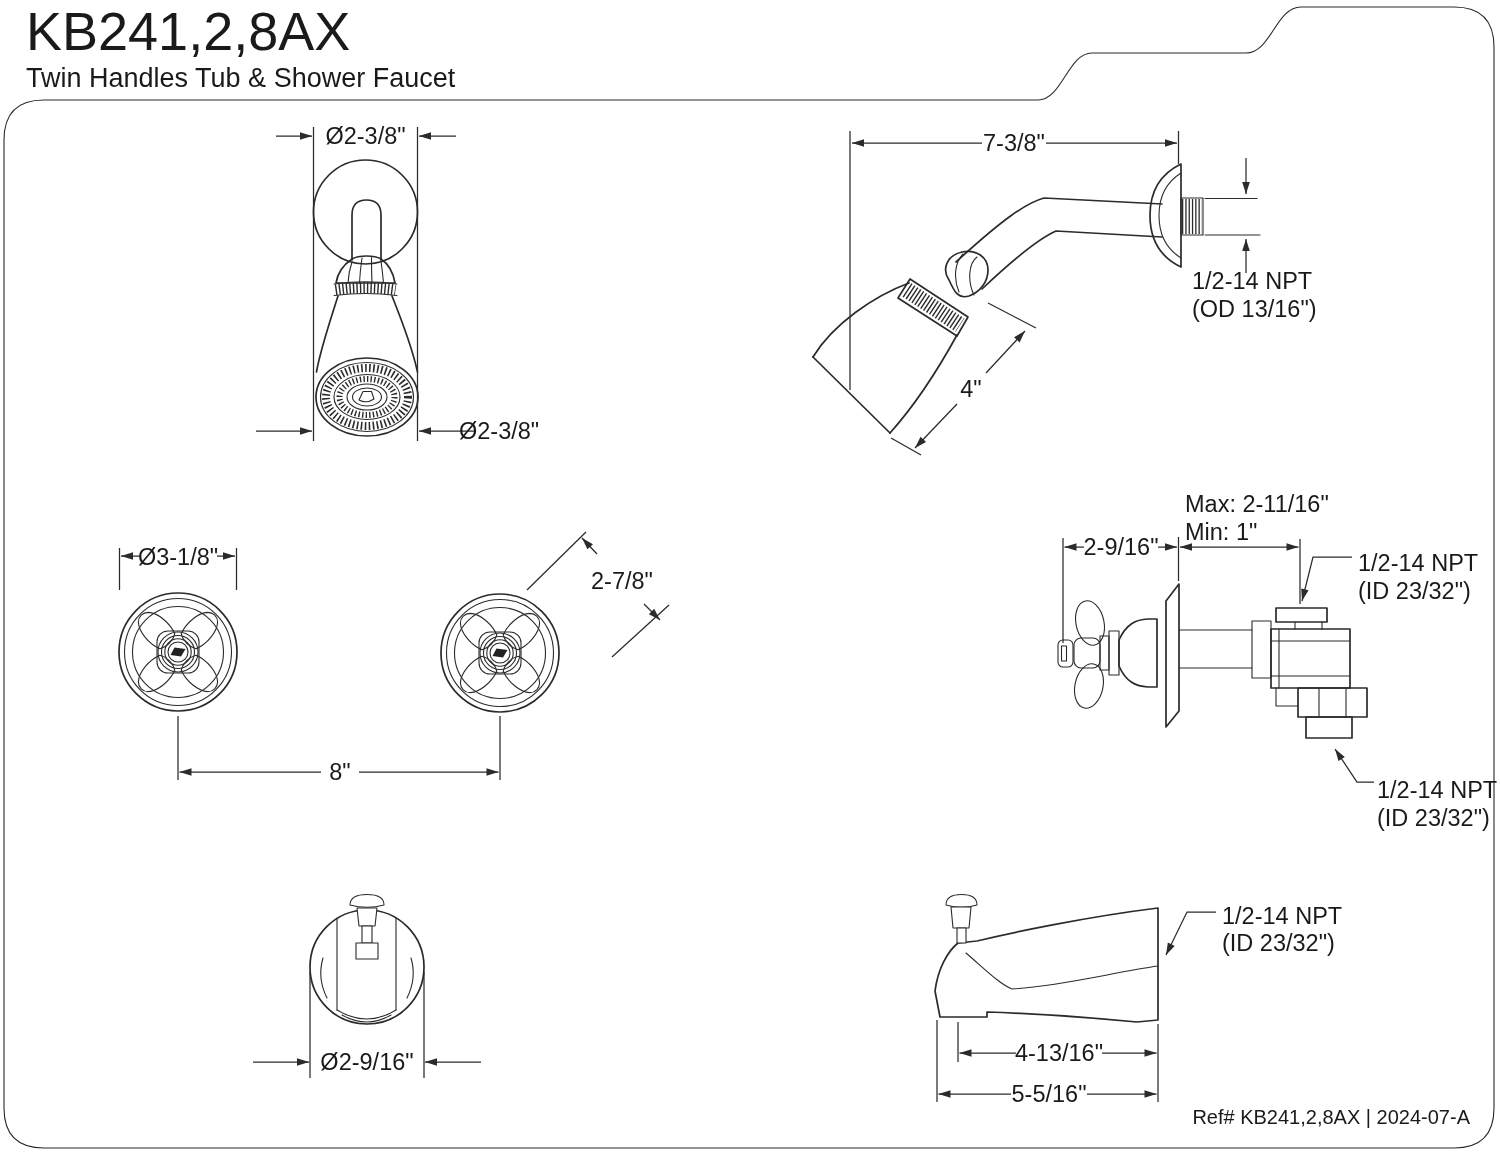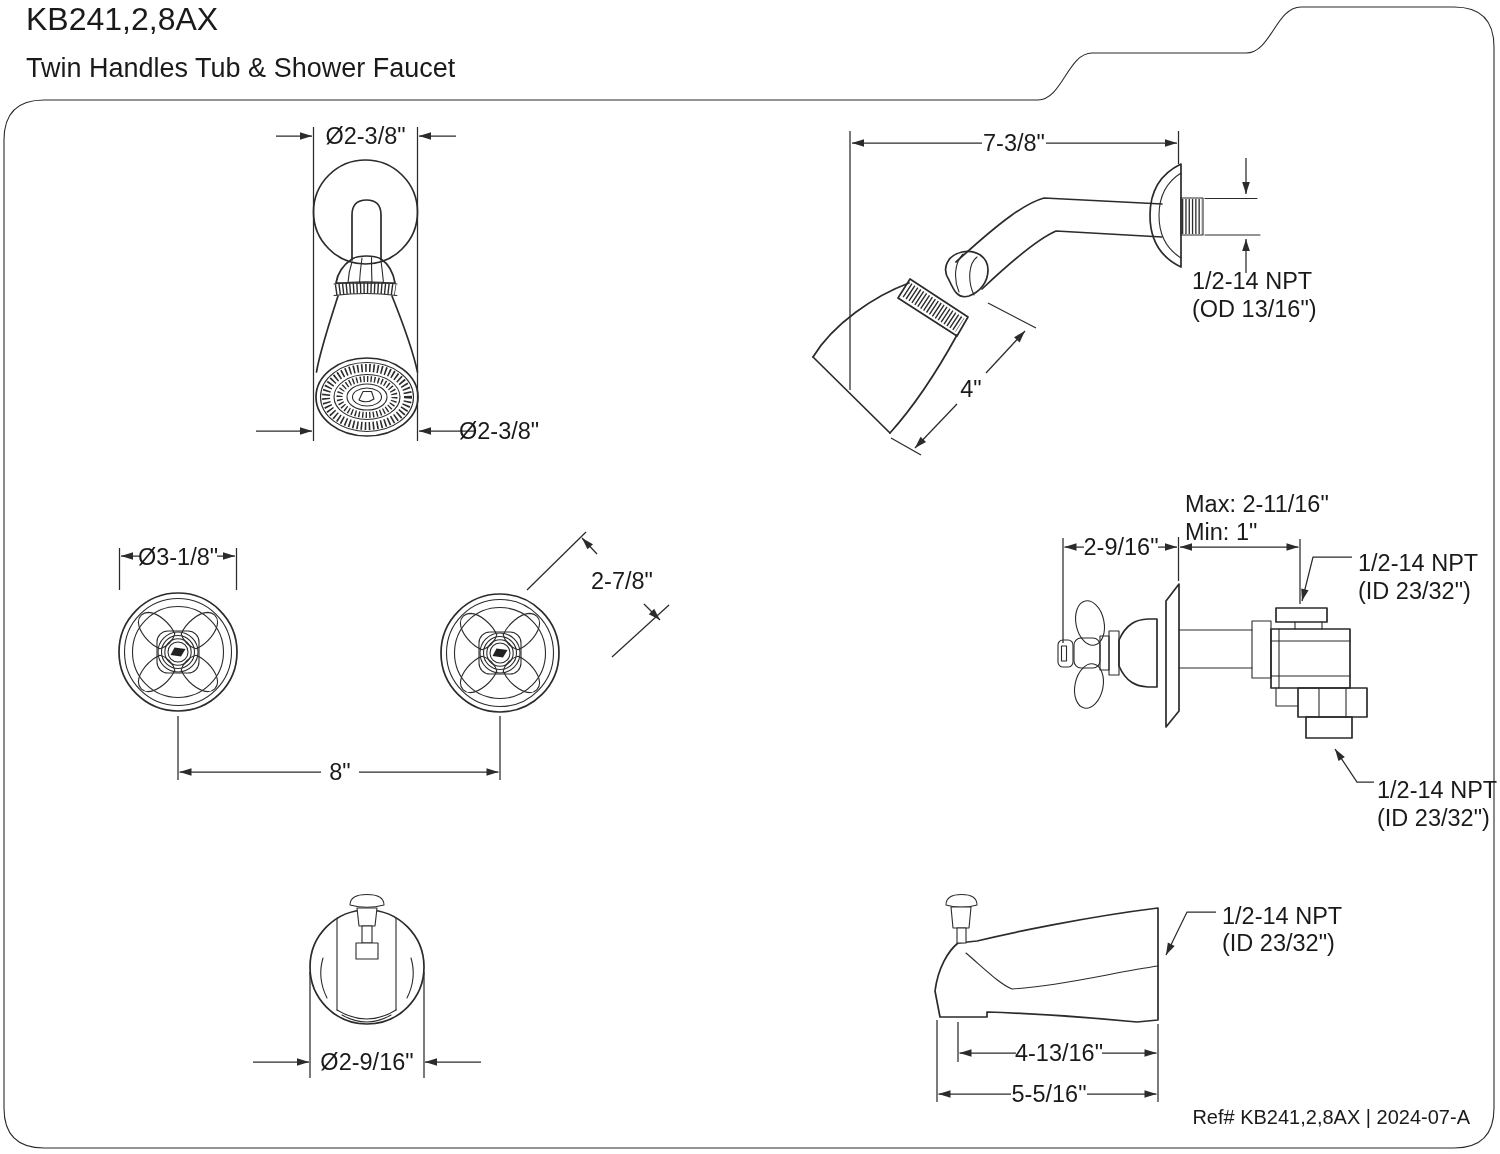--- a/index.html
+++ b/index.html
@@ -1,20 +1,20 @@
 <!DOCTYPE html>
 <html><head>
 <meta charset="utf-8">
 <style>
   html,body{margin:0;padding:0;background:#fff;}
   #sheet{position:relative;width:1500px;height:1154px;background:#fff;overflow:hidden;
          font-family:"Liberation Sans", sans-serif;}
   #hdr{position:absolute;left:26px;top:2px;color:#1a1a1a;}
-  #hdr .t{font-size:32px;font-weight:400;letter-spacing:0;line-height:1.1;}
-  #hdr .s{font-size:27px;font-weight:400;margin-top:16px;}
+  #hdr .t{font-size:54px;font-weight:400;letter-spacing:0;line-height:1.1;}
+  #hdr .s{font-size:27px;font-weight:400;margin-top:2px;}
   svg{position:absolute;left:0;top:0;}
   .ln{fill:none;stroke:#2b2b2b;stroke-width:1.7;stroke-linejoin:round;stroke-linecap:round;}
   .th{fill:none;stroke:#2b2b2b;stroke-width:1.1;stroke-linejoin:round;stroke-linecap:round;}
   .dim{fill:none;stroke:#2b2b2b;stroke-width:1.25;}
   .knurl{fill:none;stroke:#2b2b2b;}
   .wf{fill:#ffffff;}
   text{fill:#1a1a1a;font-family:"Liberation Sans", sans-serif;}
   .dt{font-size:23.5px;}
   .ft{font-size:20px;}
   .bg{fill:#ffffff;stroke:none;}

